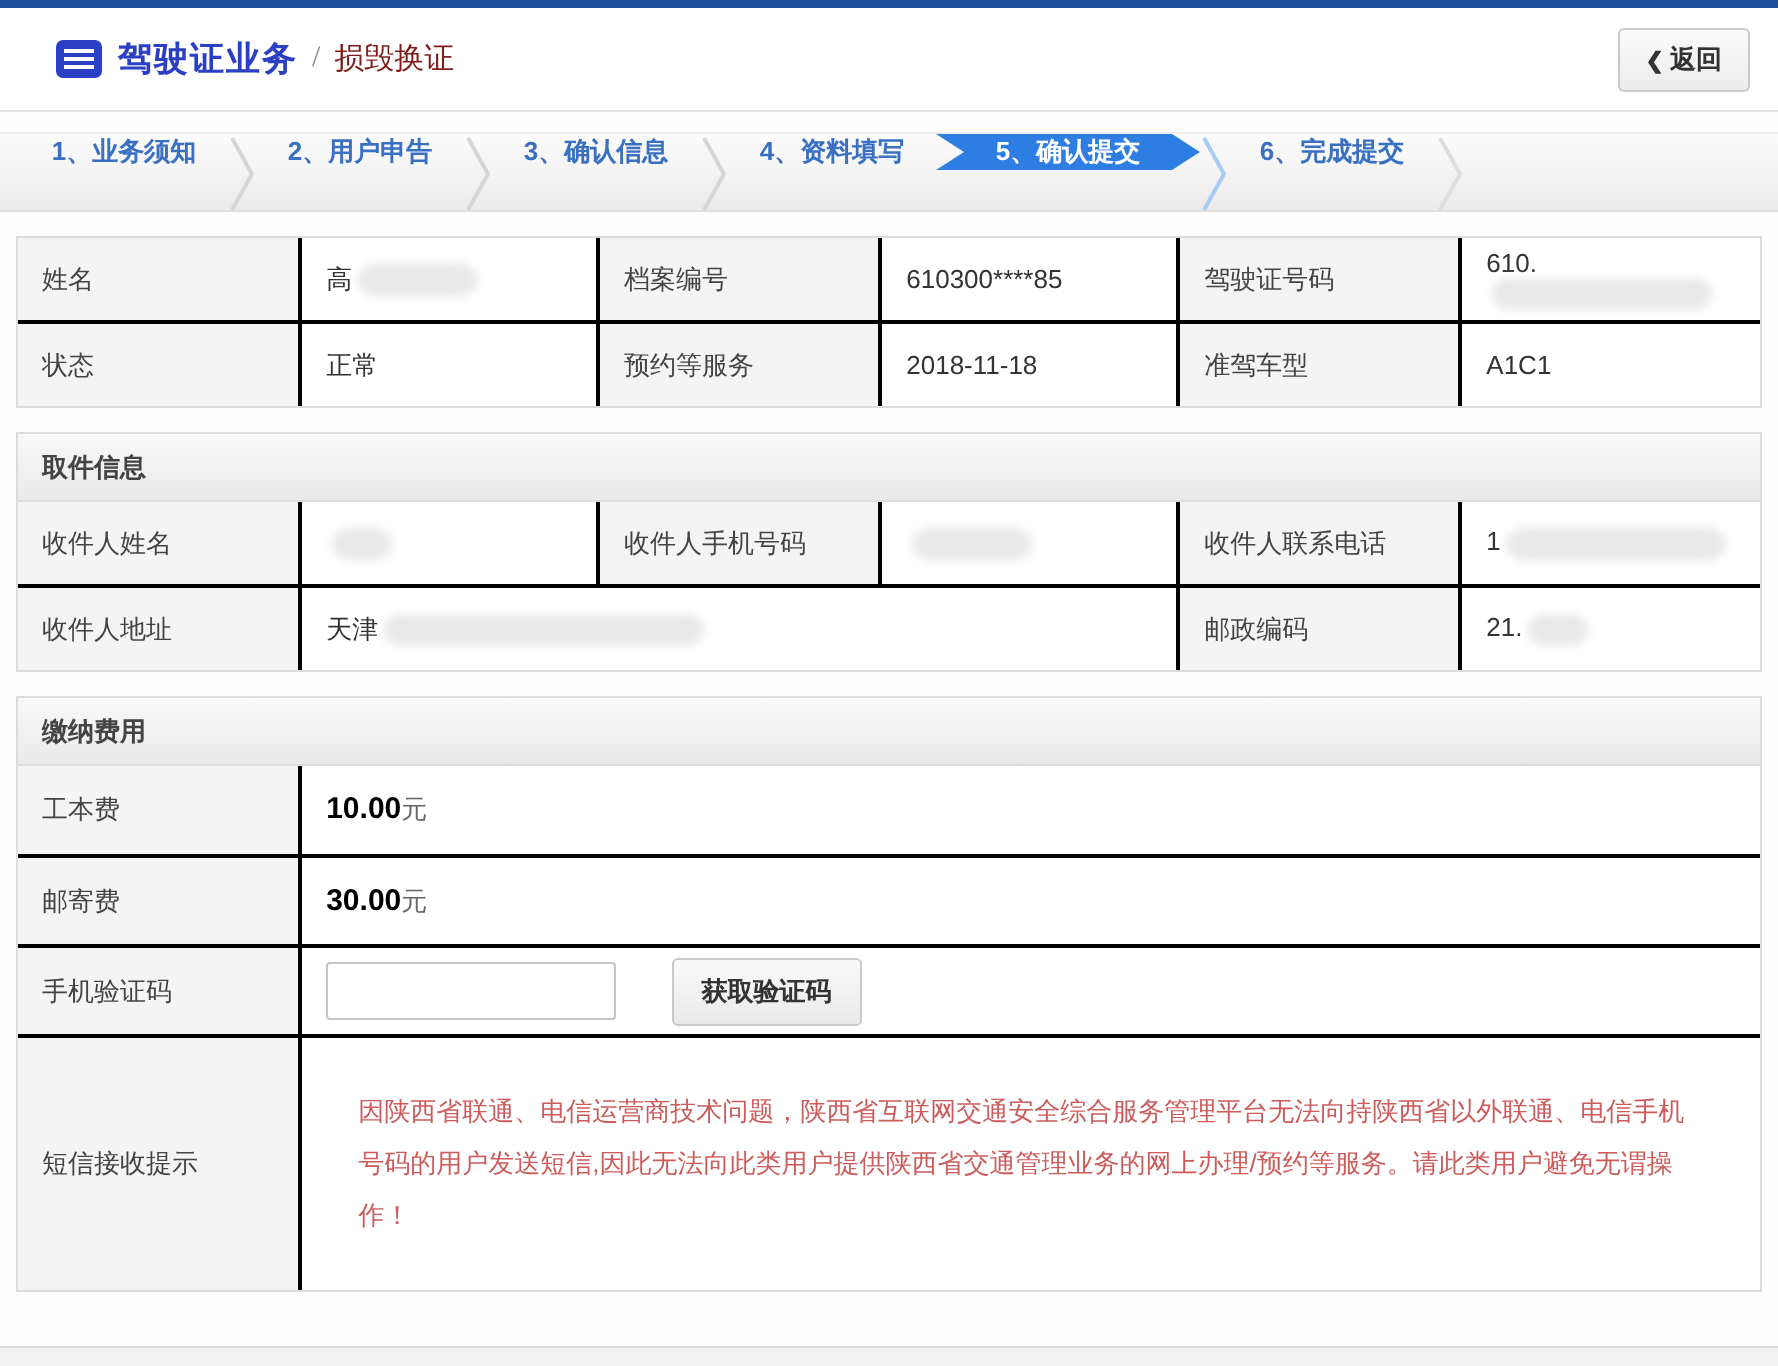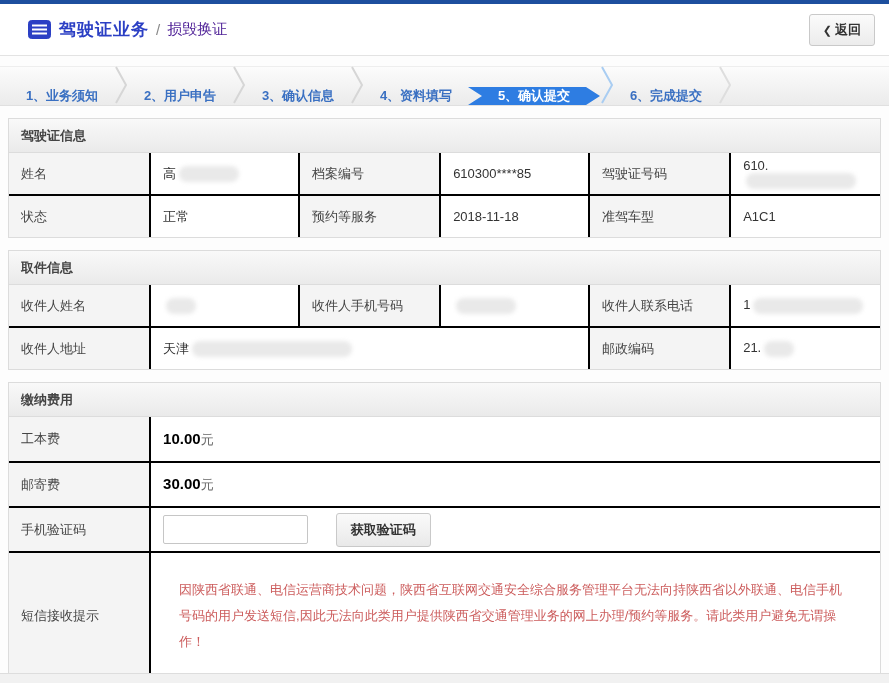--- a/index.html
+++ b/index.html
@@ -5,38 +5,38 @@
   * { margin:0; padding:0; box-sizing:border-box; }
   html,body { width:889px; height:683px; }
   body {
     font-family:"Liberation Sans","DejaVu Sans",sans-serif;
     font-size:13px; color:#333; background:#fdfdfd; position:relative; overflow:hidden;
   }
   
   .topbar { height:4px; background:#1d4f9e; }
   .header {
     height:52px; background:#fff; border-bottom:1px solid #e3e3e3;
-    display:flex; align-items:center; padding:0 14px 0 28px;
+    display:flex; align-items:center; padding:0 14px 0 28px;font-family:Liberation Serif, serif;
   }
   .header .doc-icon { display:inline-flex; margin-right:8px; }
   .header .title { color:#2b3fc4; font-size:17px; font-weight:bold; letter-spacing:1px; }
   .header .sep { color:#888; margin:0 7px; font-size:15px; }
-  .header .subtitle { color:#4c1d95; font-size:15px; }
+  .header .subtitle { color:#7f1d1d; font-size:15px; }
   .header .spacer { flex:1; }
   .btn-back {
     background:linear-gradient(#fbfbfb,#ececec); border:1px solid #c9c9c9; border-radius:3px;
     padding:6px 13px; font-size:13px; font-weight:bold; color:#333; cursor:pointer;
     font-family:inherit;
   }
   .btn-back .chev { font-size:11px; margin-right:3px; }
   
   .steps {
     margin-top:10px; height:40px; background:linear-gradient(#fcfcfc,#ebebeb);
     border-top:1px solid #eee; border-bottom:1px solid #e0e0e0;
-    display:flex; align-items:flex-end; padding-left:10px;
+    display:flex; align-items:flex-start; padding-left:10px;
   }
   .step {
     width:104px; display:flex; align-items:center; justify-content:center;
     color:#3a70c2; font-weight:bold; font-size:13px; cursor:pointer; white-space:nowrap;
   }
   .step.active {
     width:132px; background:#2e7de2; color:#fff;
     clip-path:polygon(0 0, calc(100% - 14px) 0, 100% 50%, calc(100% - 14px) 100%, 0 100%, 14px 50%);
   }
   .stepsep { width:14px; display:flex; align-items:center; }
@@ -135,21 +135,20 @@
   <div class="step">6、完成提交</div>
   <div class="stepsep">
       <svg width="14" height="40">
         <polyline points="2,2 12,20 2,38" fill="none" stroke="#dedede" stroke-width="2"></polyline>
       </svg>
     </div>
   <div class="filler"></div>
 </div>
 
 <div class="section">
-  <div class="section-title">驾驶证信息</div>
   <table>
     <colgroup>
         <col style="width:16.2%">
         <col style="width:17.1%">
         <col style="width:16.2%">
         <col style="width:17.1%">
         <col style="width:16.2%">
         <col style="width:17.2%">
       </colgroup>
     <tbody>

